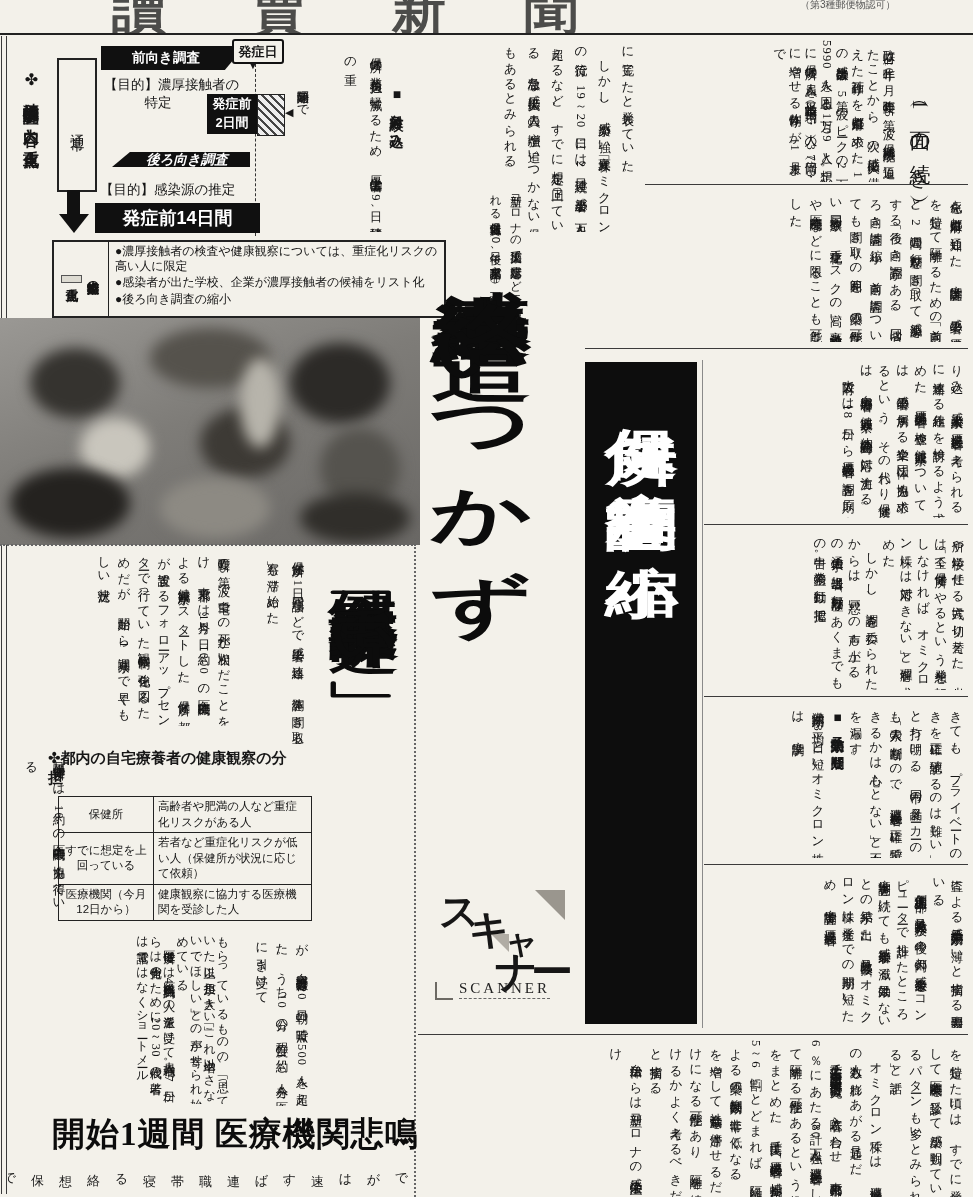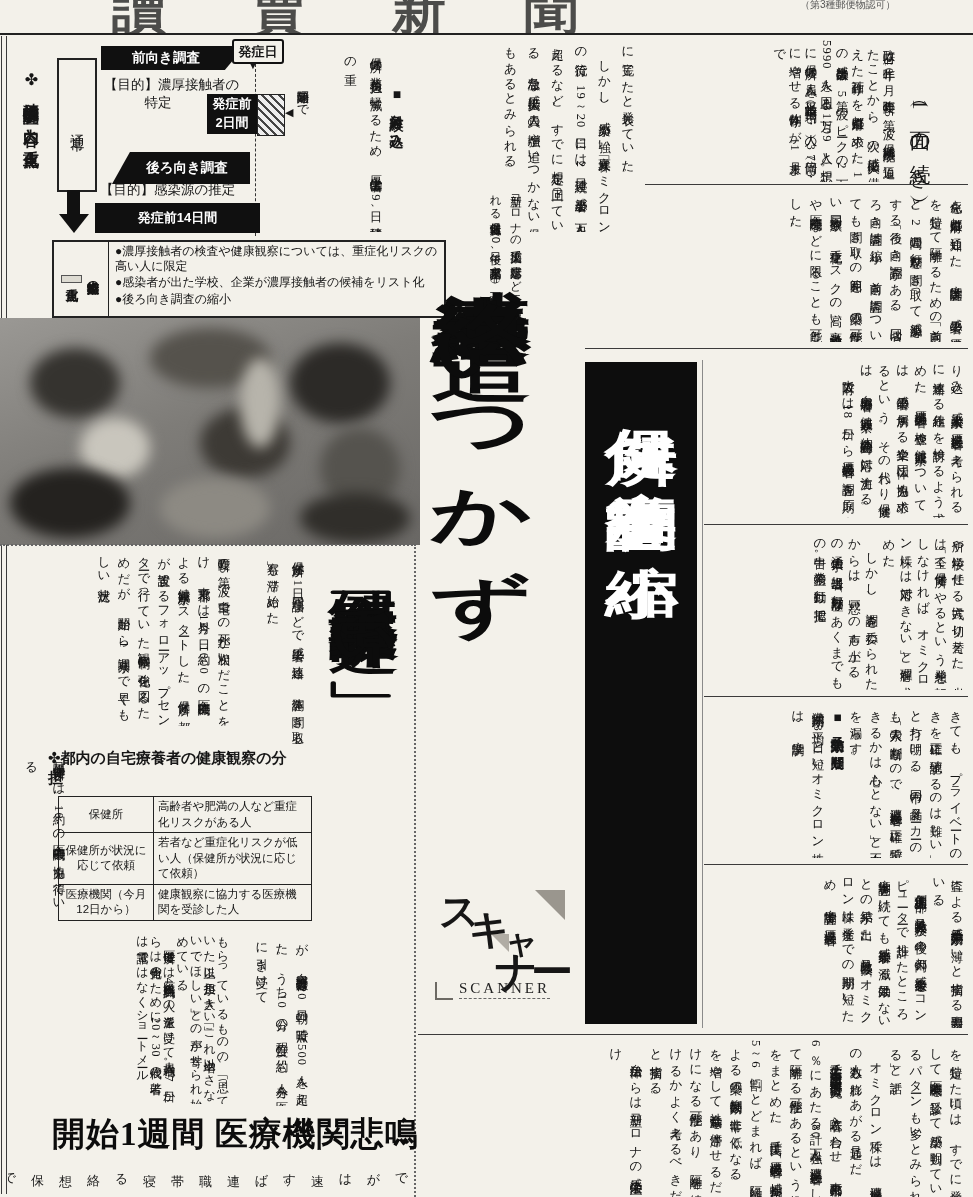--- a/index.html
+++ b/index.html
@@ -51,23 +51,23 @@
   <div class="abs" style="left:255px;top:64px;height:172px;border-left:1.5px dashed #333;"></div>
   <div class="abs goth b" style="left:232px;top:39px;width:48px;height:21px;border:2px solid #111;border-radius:3px;background:#f3f1ea;font-size:13px;display:flex;align-items:center;justify-content:center;">発症日</div>
   <div class="abs" style="left:248px;top:60px;font-size:10px;">▼</div>
 
   <div class="abs whiteonblack goth b" style="left:207px;top:94px;width:50px;height:40px;font-size:13px;line-height:1.45;display:flex;align-items:center;justify-content:center;text-align:center;white-space:pre-line;">発症前
 2日間</div>
   <div class="abs" style="left:257px;top:94px;width:26px;height:40px;border:1.5px solid #222;background:repeating-linear-gradient(45deg,#444 0 2px,#eee 2px 6px);"></div>
   <div class="abs" style="left:285px;top:106px;font-size:11px;">◀</div>
   <div class="abs v goth" style="left:294px;top:82px;height:90px;font-size:12px;">隔離開始まで</div>
 
-  <div class="abs tag goth" style="left:112px;top:152px;width:126px;height:32px;clip-path:polygon(13% 0,100% 0,100% 100%,0 100%);padding-left:12px;">後ろ向き調査</div>
+  <div class="abs tag goth" style="left:112px;top:152px;width:126px;height:15px;clip-path:polygon(13% 0,100% 0,100% 100%,0 100%);padding-left:12px;font-style:italic;">後ろ向き調査</div>
   <div class="abs goth" style="left:100px;top:181px;width:170px;font-size:13.5px;">【目的】感染源の推定</div>
-  <div class="abs tag goth" style="left:95px;top:203px;width:165px;height:30px;font-size:13px;">発症前14日間</div>
+  <div class="abs tag goth" style="left:95px;top:203px;width:165px;height:30px;font-size:18px;">発症前14日間</div>
 
   <div class="abs" style="left:52px;top:240px;width:390px;height:74px;border:2px solid #222;display:flex;">
     <div style="width:50px;border-right:1px solid #222;display:flex;flex-direction:row-reverse;align-items:center;justify-content:center;gap:2px;padding:2px;">
       <span class="v goth b" style="font-size:12px;">感染拡大時の</span>
       <span class="v goth b" style="font-size:12.5px;background:#dddbd2;border:1px solid #555;padding:3px 1px;">重点化</span>
     </div>
     <div class="goth" style="flex:1;padding:2px 6px;font-size:12px;line-height:1.22;">
       <div>●濃厚接触者の検査や健康観察については、重症化リスクの高い人に限定</div>
       <div style="margin-top:2px;">●感染者が出た学校、企業が濃厚接触者の候補をリスト化</div>
       <div style="margin-top:2px;">●後ろ向き調査の縮小</div>
@@ -156,21 +156,21 @@
   <div class="abs v body-t" style="left:8px;top:548px;width:226px;height:178px;line-height:1.6;">昨夏の第5波で自宅での死亡が相次いだことを受け、東京都では今月12日、約1000の医療機関による健康観察がスタートした。保健所と都が設置するフォローアップセンターで行っていた観察体制の強化を図るためだが、開始から1週間余りで早くも厳しい状況だ。</div>
 
   <div class="abs goth b" style="left:48px;top:748px;width:250px;font-size:15px;line-height:1.3;">✤都内の自宅療養者の健康観察の分担</div>
   <table class="abs goth" style="left:58px;top:788px;width:254px;">
     <tbody>
         <tr>
       <td class="cellL" style="width:88px;">保健所</td>
       <td class="cellV">高齢者や肥満の人など重症化リスクがある人</td>
     </tr>
     <tr>
-      <td class="cellL">保健所が状況に応じて依頼</td>
+      <td class="cellL">すでに想定を上回っている</td>
       <td class="cellV">若者など重症化リスクが低い人（保健所が状況に応じて依頼）</td>
     </tr>
     <tr>
       <td class="cellL">医療機関（今月12日から）</td>
       <td class="cellV">健康観察に協力する医療機関を受診した人</td>
     </tr>
   </tbody>
     </table>
 
   <div class="abs v body-t" style="left:8px;top:752px;width:64px;height:168px;line-height:2.2;">品川区保健所では、約10の医療機関の協力を得ている</div>

